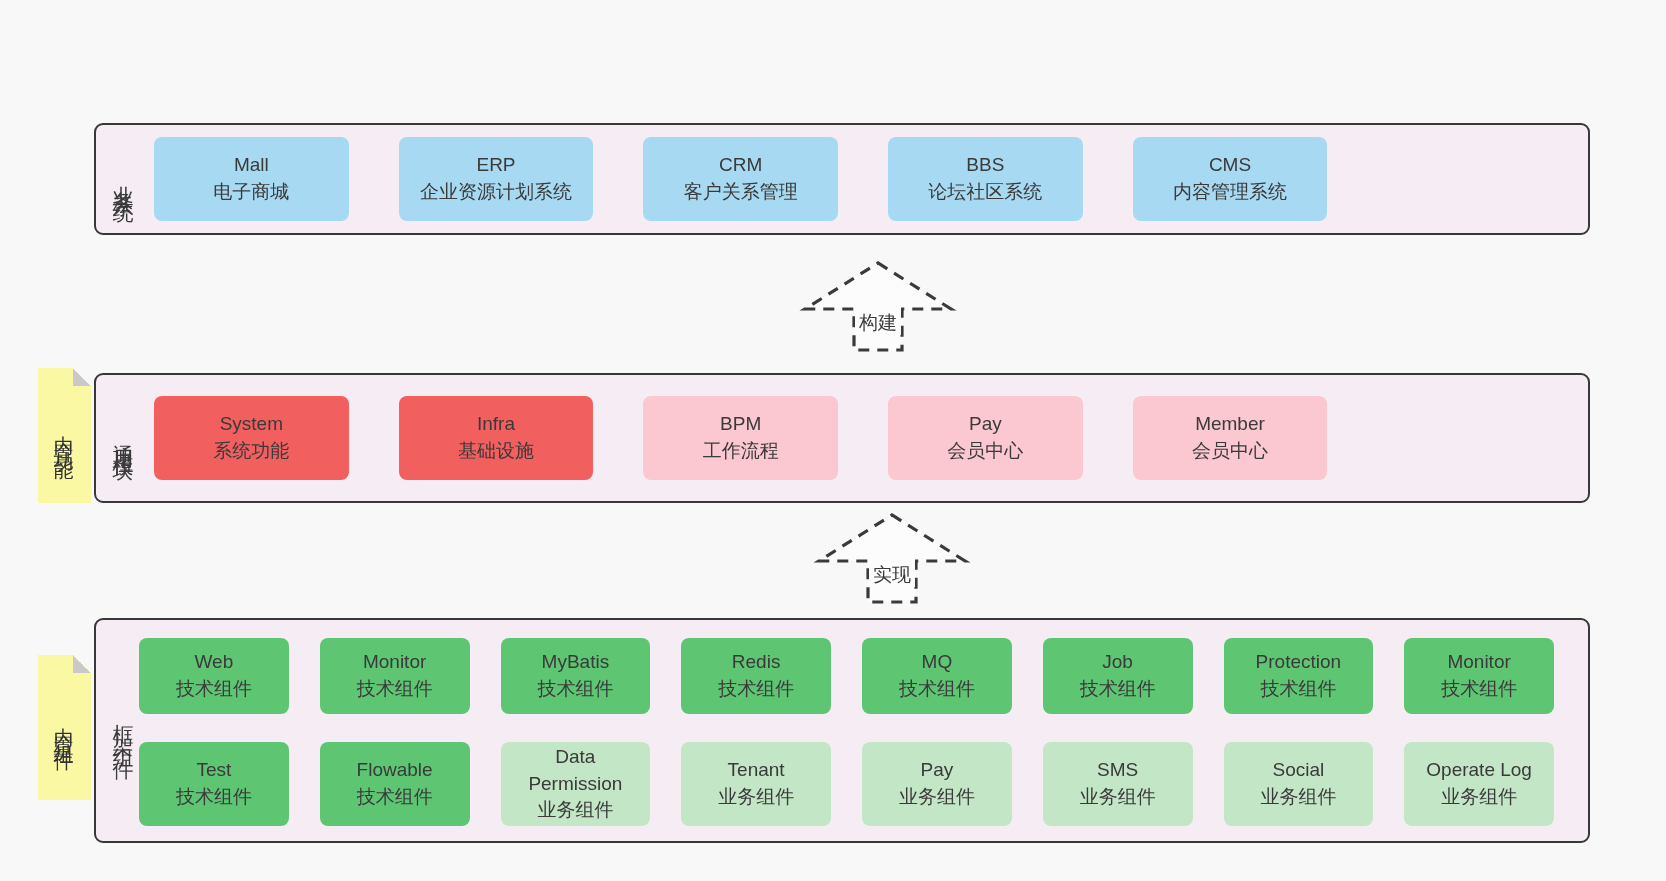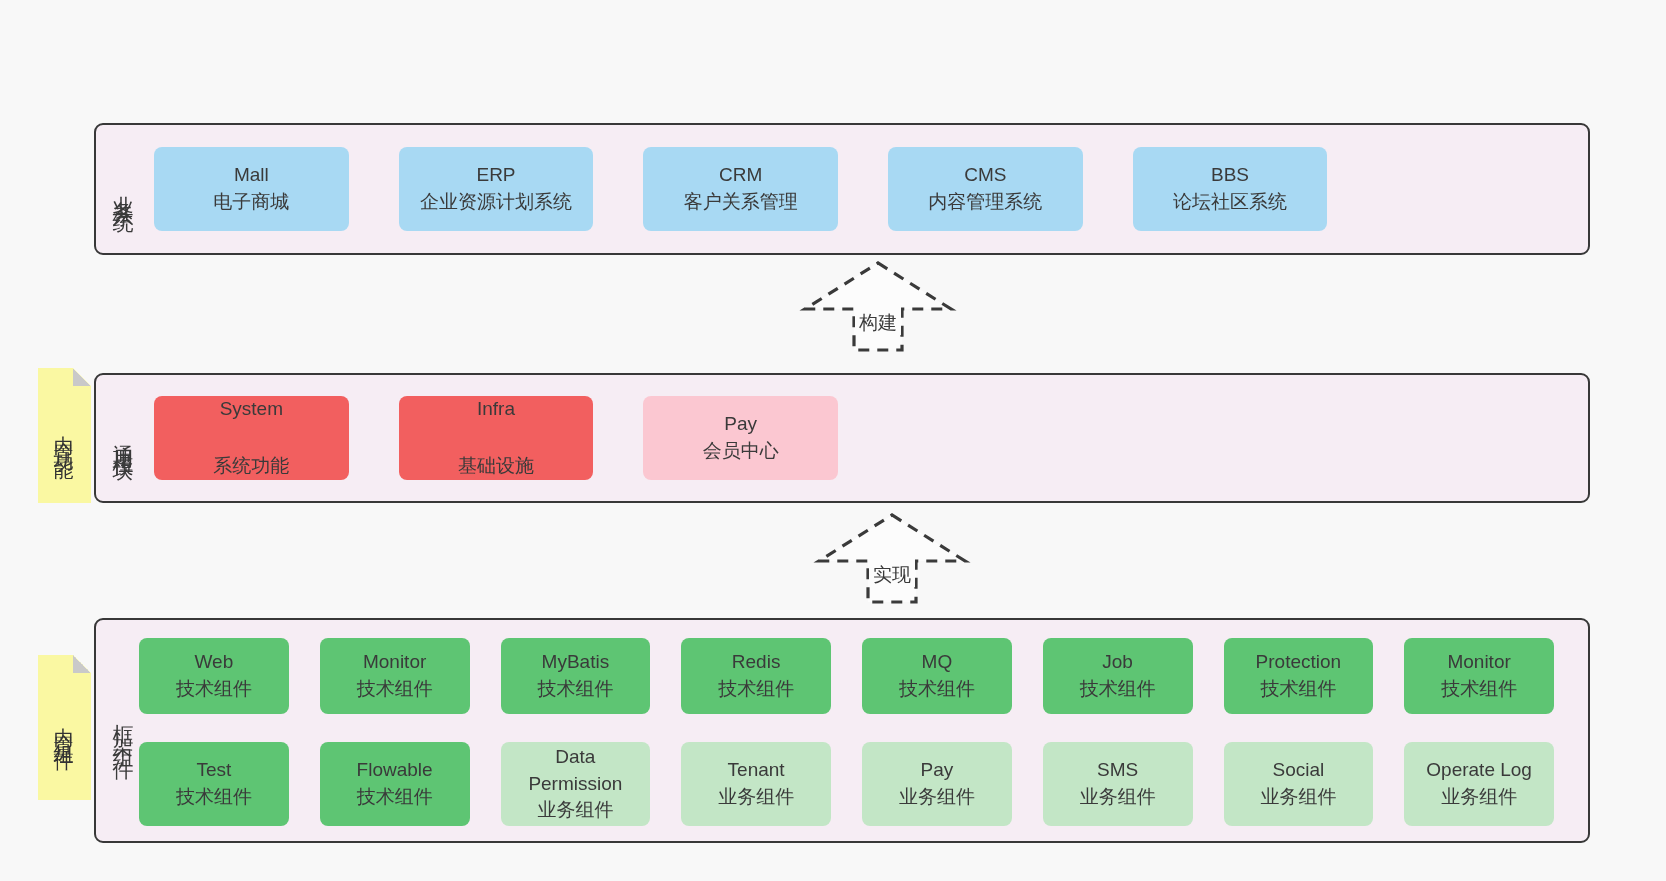--- a/index.html
+++ b/index.html
@@ -21,21 +21,21 @@
     background:var(--page-bg);
     font-family:"Liberation Sans","DejaVu Sans",sans-serif;
     color:var(--text);
   }
   .panel{
     position:absolute;left:94px;width:1496px;box-sizing:border-box;
     background:var(--panel-bg);
     border:2px solid var(--panel-border);
     border-radius:9px;
   }
-  .panel-business{top:123px;height:132px;}
+  .panel-business{top:123px;height:112px;}
   .panel-modules{top:373px;height:130px;}
   .panel-framework{top:618px;height:225px;}
   .v-label{
     position:absolute;left:13px;top:50%;transform:translateY(-50%);
     writing-mode:vertical-rl;text-orientation:upright;
     font-size:21px;letter-spacing:5px;color:var(--text);white-space:nowrap;
   }
   .panel-framework .v-label{letter-spacing:12px;}
   .grid{position:absolute;display:grid;}
   .cols6{
@@ -48,21 +48,21 @@
     grid-template-columns:repeat(8,1fr);
     grid-template-rows:76px 84px;
     column-gap:31px;row-gap:28px;
   }
   .box{
     border-radius:8px;
     display:flex;flex-direction:column;align-items:center;justify-content:center;
     text-align:center;font-size:19px;line-height:1.42;padding:0 6px;box-sizing:border-box;
   }
   .v-blue{background:var(--blue);}
-  .v-red{background:var(--red);justify-content:space-between;}
+  .v-red{background:var(--red);}
   .v-pink{background:var(--pink);}
   .v-green{background:var(--green);}
   .v-lightgreen{background:var(--light-green);}
   .note{
     position:absolute;left:38px;width:53px;
     background:var(--note-yellow);
     clip-path:polygon(0 0, calc(100% - 18px) 0, 100% 18px, 100% 100%, 0 100%);
     display:flex;align-items:center;justify-content:center;
   }
   .note::after{
@@ -102,26 +102,26 @@
         </div>
         <div class="box v-blue">
           <div class="box-name">ERP</div>
           <div class="box-sub">企业资源计划系统</div>
         </div>
         <div class="box v-blue">
           <div class="box-name">CRM</div>
           <div class="box-sub">客户关系管理</div>
         </div>
         <div class="box v-blue">
+          <div class="box-name">BBS</div>
+          <div class="box-sub">论坛社区系统</div>
+        </div>
+        <div class="box v-blue">
           <div class="box-name">CMS</div>
           <div class="box-sub">内容管理系统</div>
-        </div>
-        <div class="box v-blue">
-          <div class="box-name">BBS</div>
-          <div class="box-sub">论坛社区系统</div>
         </div>
       </div>
   </section>
 
   <svg class="arrow arrow-build" viewBox="0 0 160 95">
     <polygon class="arrow-shape" points="80,5 153,51 104,51 104,92 56,92 56,51 7,51"></polygon>
     <rect class="arrow-label-bg" x="57" y="49" width="46" height="28"></rect>
     <text class="arrow-label" x="80" y="71">构建</text>
   </svg>
 
@@ -134,21 +134,29 @@
     <div class="grid cols6">
         <div class="box v-red">
           <div class="box-name">System</div>
           <div class="box-sub">系统功能</div>
         </div>
         <div class="box v-red">
           <div class="box-name">Infra</div>
           <div class="box-sub">基础设施</div>
         </div>
         <div class="box v-pink">
+          <div class="box-name">BPM</div>
+          <div class="box-sub">工作流程</div>
+        </div>
+        <div class="box v-pink">
           <div class="box-name">Pay</div>
+          <div class="box-sub">会员中心</div>
+        </div>
+        <div class="box v-pink">
+          <div class="box-name">Member</div>
           <div class="box-sub">会员中心</div>
         </div>
       </div>
   </section>
 
   <svg class="arrow arrow-implement" viewBox="0 0 160 95">
     <polygon class="arrow-shape" points="80,5 153,51 104,51 104,92 56,92 56,51 7,51"></polygon>
     <rect class="arrow-label-bg" x="57" y="49" width="46" height="28"></rect>
     <text class="arrow-label" x="80" y="71">实现</text>
   </svg>

